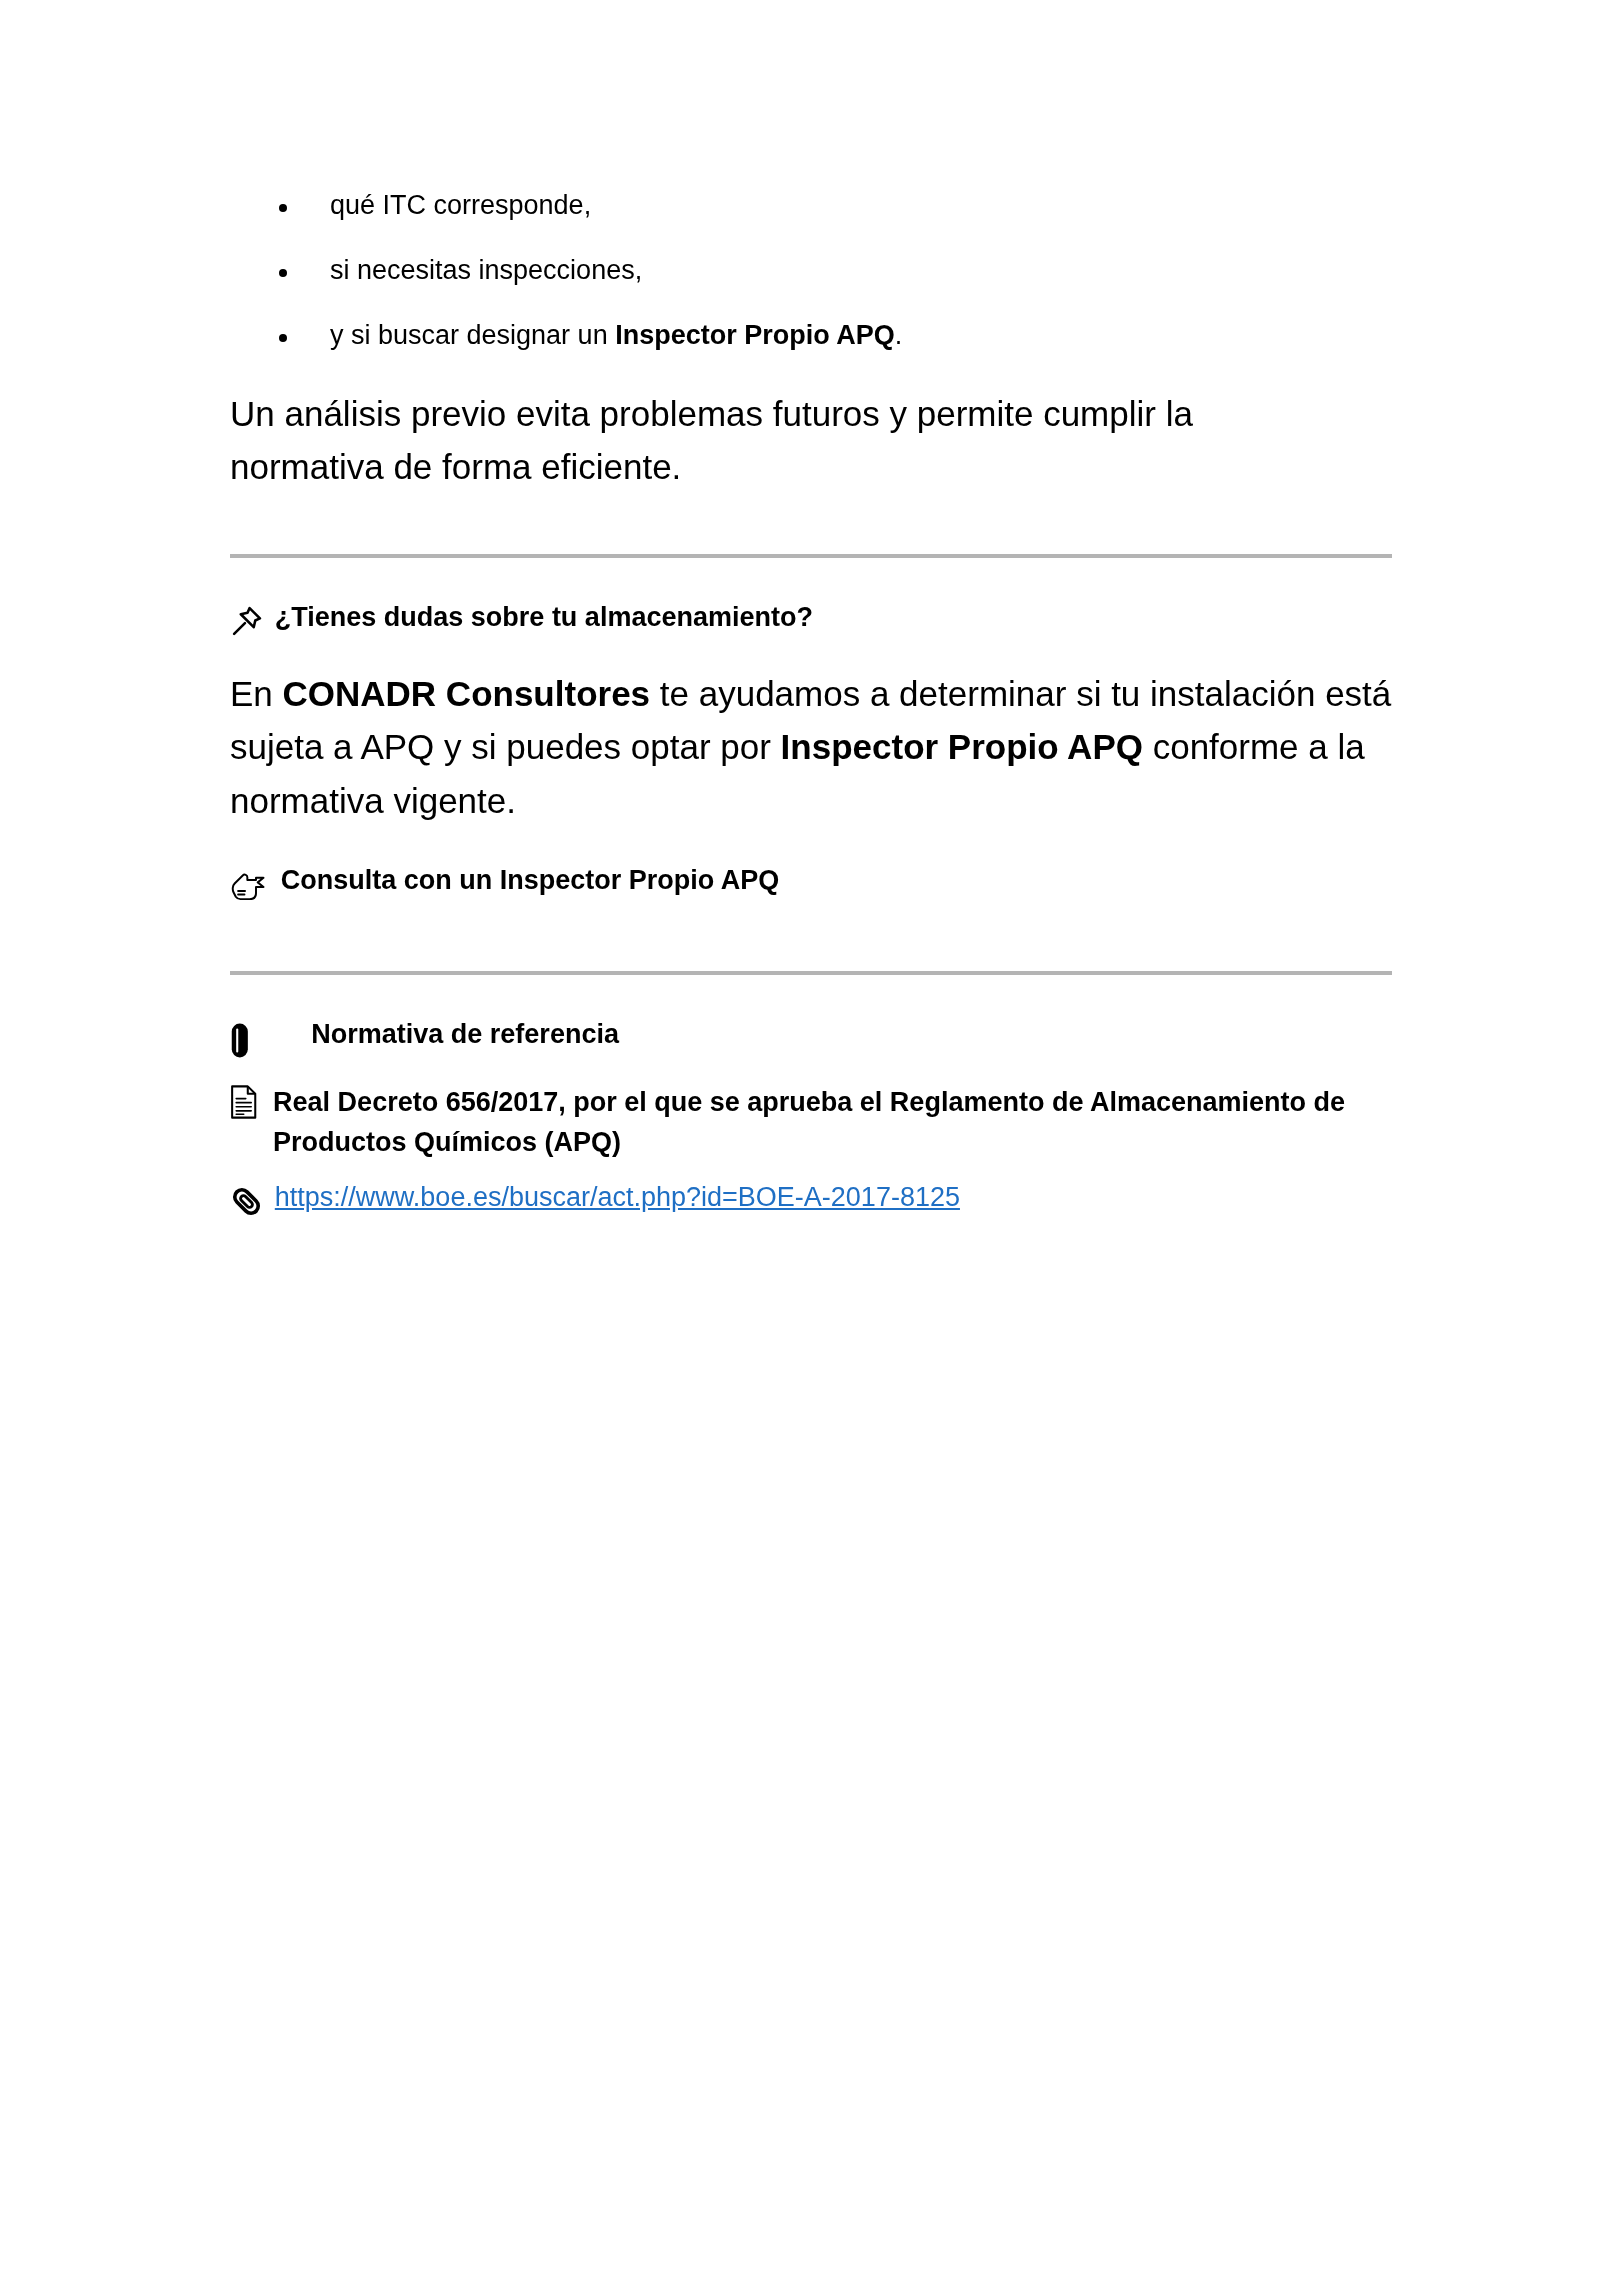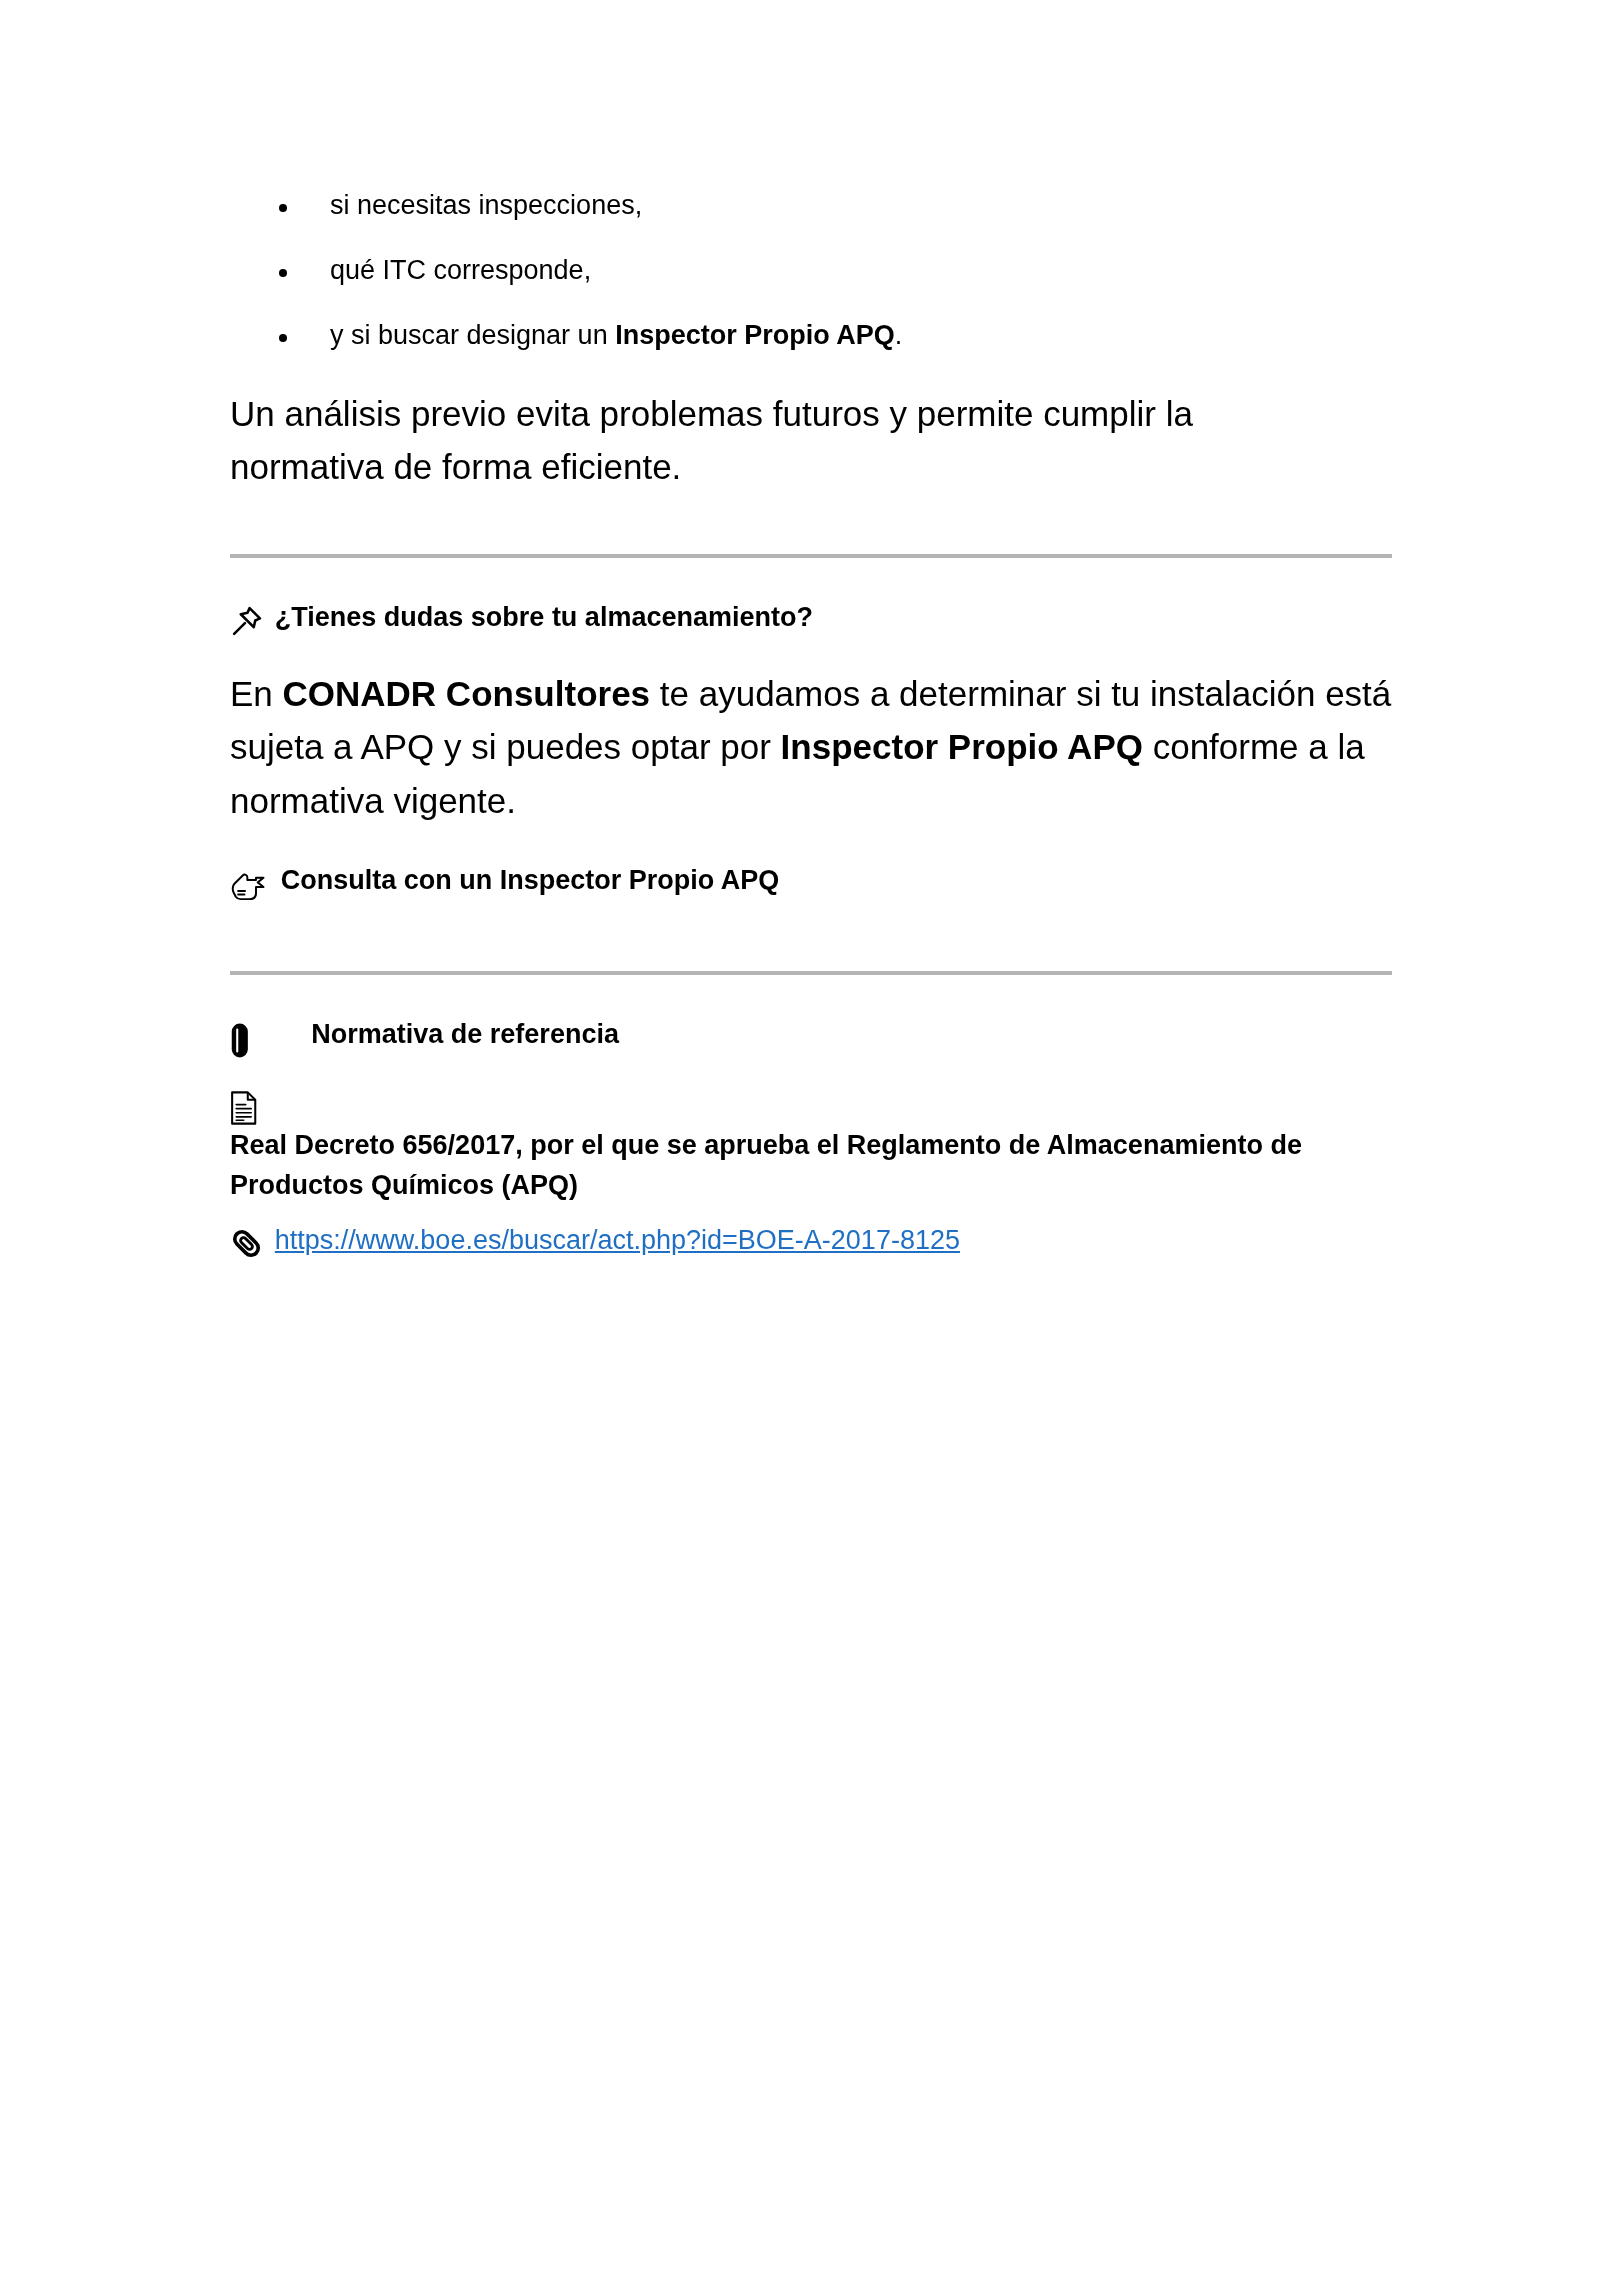--- a/index.html
+++ b/index.html
@@ -87,21 +87,21 @@
   .icon-heading {
     display: flex;
     align-items: flex-start;
     font-size: 27px;
     font-weight: bold;
     line-height: 1.1;
   }
   .heading-pin   { margin-top: 45px; }
   .heading-hand  { margin-top: 39px; }
   .heading-book  { margin-top: 45px; gap: 48px; }
-  .ref-line      { margin-top: 29px; flex-direction: column; }
+  .ref-line      { margin-top: 23px; }
   .link-line     { margin-top: 18px; }
 
   .icon {
     flex: 0 0 auto;
     display: inline-block;
     line-height: 0;
     margin-right: 11.8px;
   }
   .icon svg { display: block; }
 
@@ -134,25 +134,25 @@
 </style>
 </head>
 <body>
 
 <div class="page">
   <div class="content">
 
     <ul class="bullet-list">
       <li class="bullet-item">
         <span class="bullet-dot"></span>
-        <span>si necesitas inspecciones,</span>
+        <span>qué ITC corresponde,</span>
       </li>
       <li class="bullet-item">
         <span class="bullet-dot"></span>
-        <span>qué ITC corresponde,</span>
+        <span>si necesitas inspecciones,</span>
       </li>
       <li class="bullet-item">
         <span class="bullet-dot"></span>
         <span>y si buscar designar un </span><b>Inspector Propio APQ</b><span>.</span>
       </li>
     </ul>
 
     <p class="para para-intro">Un análisis previo evita problemas futuros y permite cumplir la normativa de forma eficiente.</p>
 
     <hr class="divider divider-1">

